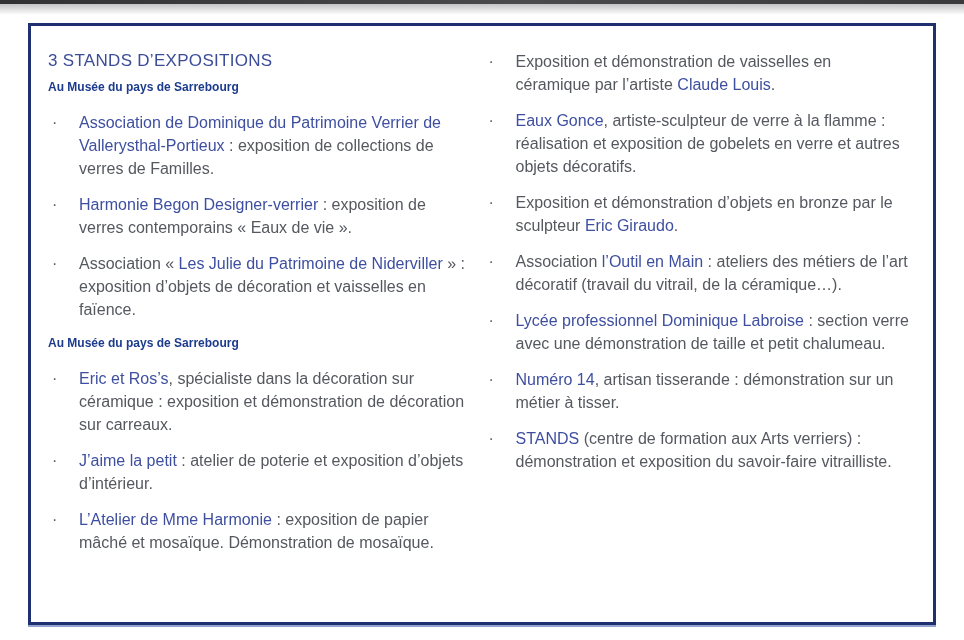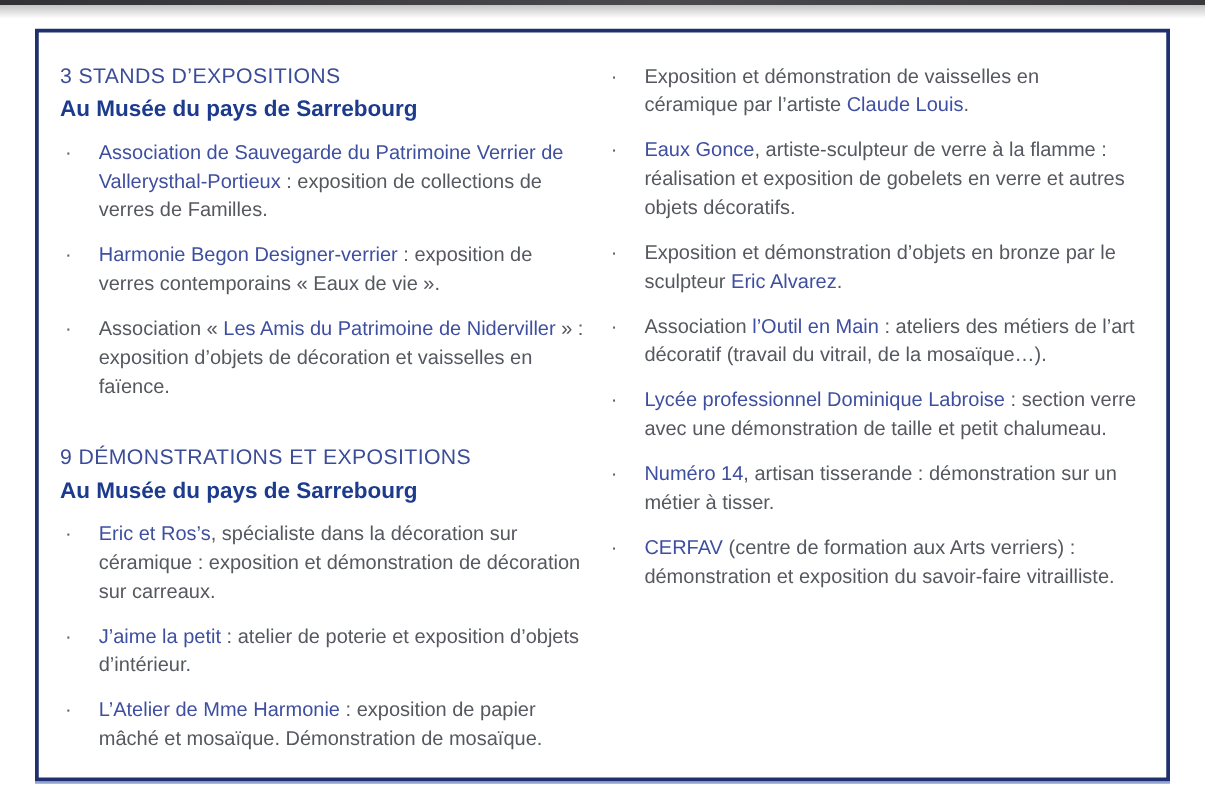--- a/index.html
+++ b/index.html
@@ -49,21 +49,21 @@
     font-size: 17px;
     line-height: 22px;
     letter-spacing: 0.3px;
     color: var(--heading, #3b4c98);
     margin: 0 0 6px 0;
   }
   .block-heading:not(:first-child) {
     margin-top: 34px;
   }
   .block-subheading {
-    font-size: 18px;
+    font-size: 12px;
     line-height: 19px;
     font-weight: 700;
     color: var(--subheading, #1d3b8d);
     margin: 0 0 14px 0;
   }
   ul.bullets {
     list-style: none;
     margin: 0;
     padding: 0;
   }
@@ -95,39 +95,38 @@
 
 <div class="top-edge"></div>
 <div class="top-fade"></div>
 
 <div class="doc-box">
   <div class="content">
     <div class="col">
         <div class="block-heading">3 STANDS D’EXPOSITIONS</div>
         <div class="block-subheading">Au Musée du pays de Sarrebourg</div>
         <ul class="bullets">
-          <li><span class="marker">·</span><a class="seg link">Association de Sauvegarde du Patrimoine Verrier de Vallerysthal-Portieux</a><span class="seg"> : exposition de collections de verres de Familles.</span></li>
+          <li><span class="marker">·</span><a class="seg link">Association de Dominique du Patrimoine Verrier de Vallerysthal-Portieux</a><span class="seg"> : exposition de collections de verres de Familles.</span></li>
           <li><span class="marker">·</span><a class="seg link">Harmonie Begon Designer-verrier</a><span class="seg"> : exposition de verres contemporains « Eaux de vie ».</span></li>
-          <li><span class="marker">·</span><span class="seg">Association « </span><a class="seg link">Les Amis du Patrimoine de Niderviller</a><span class="seg"> » : exposition d’objets de décoration et vaisselles en faïence.</span></li>
+          <li><span class="marker">·</span><span class="seg">Association « </span><a class="seg link">Les Julie du Patrimoine de Niderviller</a><span class="seg"> » : exposition d’objets de décoration et vaisselles en faïence.</span></li>
         </ul>
-        <div class="block-heading">9 DÉMONSTRATIONS ET EXPOSITIONS</div>
         <div class="block-subheading">Au Musée du pays de Sarrebourg</div>
         <ul class="bullets">
           <li><span class="marker">·</span><a class="seg link">Eric et Ros’s</a><span class="seg">, spécialiste dans la décoration sur céramique : exposition et démonstration de décoration sur carreaux.</span></li>
           <li><span class="marker">·</span><a class="seg link">J’aime la petit</a><span class="seg"> : atelier de poterie et exposition d’objets d’intérieur.</span></li>
           <li><span class="marker">·</span><a class="seg link">L’Atelier de Mme Harmonie</a><span class="seg"> : exposition de papier mâché et mosaïque. Démonstration de mosaïque.</span></li>
         </ul>
       </div>
     <div class="col">
         <ul class="bullets">
           <li><span class="marker">·</span><span class="seg">Exposition et démonstration de vaisselles en céramique par l’artiste </span><a class="seg link">Claude Louis</a><span class="seg">.</span></li>
           <li><span class="marker">·</span><a class="seg link">Eaux Gonce</a><span class="seg">, artiste-sculpteur de verre à la flamme : réalisation et exposition de gobelets en verre et autres objets décoratifs.</span></li>
-          <li><span class="marker">·</span><span class="seg">Exposition et démonstration d’objets en bronze par le sculpteur </span><a class="seg link">Eric Alvarez</a><span class="seg">.</span></li>
-          <li><span class="marker">·</span><span class="seg">Association </span><a class="seg link">l’Outil en Main</a><span class="seg"> : ateliers des métiers de l’art décoratif (travail du vitrail, de la mosaïque…).</span></li>
+          <li><span class="marker">·</span><span class="seg">Exposition et démonstration d’objets en bronze par le sculpteur </span><a class="seg link">Eric Giraudo</a><span class="seg">.</span></li>
+          <li><span class="marker">·</span><span class="seg">Association </span><a class="seg link">l’Outil en Main</a><span class="seg"> : ateliers des métiers de l’art décoratif (travail du vitrail, de la céramique…).</span></li>
           <li><span class="marker">·</span><a class="seg link">Lycée professionnel Dominique Labroise</a><span class="seg"> : section verre avec une démonstration de taille et petit chalumeau.</span></li>
           <li><span class="marker">·</span><a class="seg link">Numéro 14</a><span class="seg">, artisan tisserande : démonstration sur un métier à tisser.</span></li>
         </ul>
         <ul class="bullets">
-          <li><span class="marker">·</span><a class="seg link">CERFAV</a><span class="seg"> (centre de formation aux Arts verriers) : démonstration et exposition du savoir-faire vitrailliste.</span></li>
+          <li><span class="marker">·</span><a class="seg link">STANDS</a><span class="seg"> (centre de formation aux Arts verriers) : démonstration et exposition du savoir-faire vitrailliste.</span></li>
         </ul>
       </div>
   </div>
 </div>
 
 </body></html>

